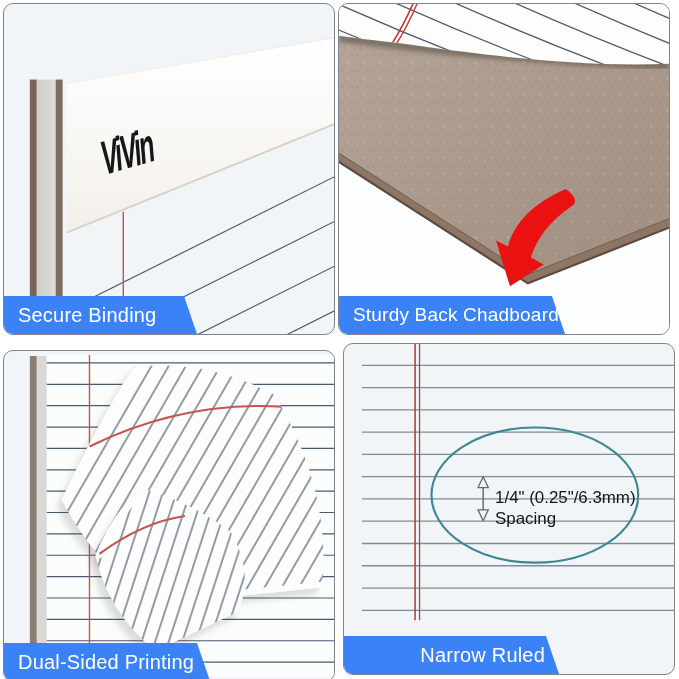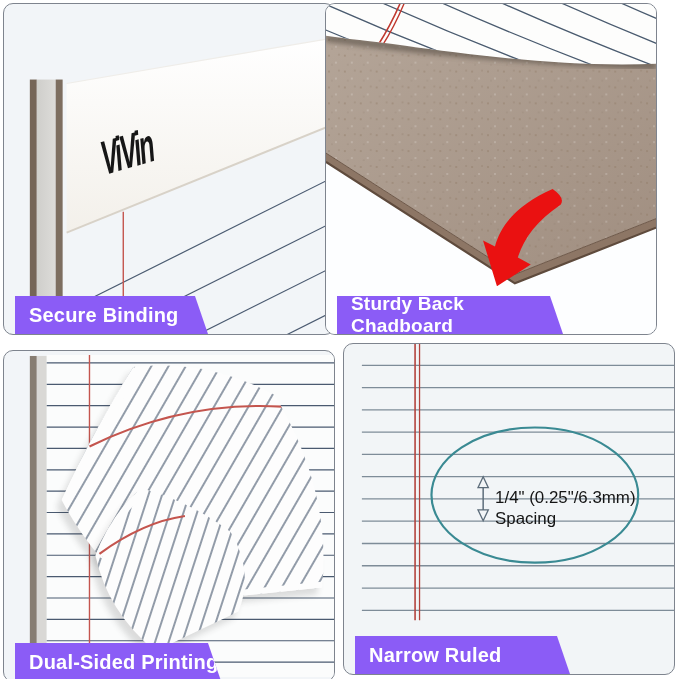--- a/index.html
+++ b/index.html
@@ -1,32 +1,32 @@
 <!DOCTYPE html>
 <html><head>
 <meta charset="utf-8">
 <style>
   html,body{margin:0;padding:0;background:#ffffff;}
   body{width:679px;height:679px;font-family:"Liberation Sans",sans-serif;}
   .board{position:relative;width:679px;height:679px;background:#ffffff;}
   .panel{position:absolute;width:332px;height:332px;border:1px solid #7e848e;
          border-radius:10px;overflow:hidden;background:#f2f5f8;box-sizing:border-box;}
   #p1{left:3px;top:3px}
-  #p2{left:325px;top:3px;background:#f6f9fb}
+  #p2{left:338px;top:3px;background:#f6f9fb}
   #p3{left:3px;top:350px}
   #p4{left:343px;top:343px;background:#f2f5f7}
   .art{position:absolute;left:0;top:0;width:100%;height:100%;display:block;}
-  .banner{position:absolute;left:0;bottom:0;height:38px;background:#8b5cf6;color:#ffffff;
-          font-weight:700;font-size:20px;display:flex;align-items:center;
+  .banner{position:absolute;left:0;bottom:0;height:38px;background:#3b82f6;color:#ffffff;
+          font-weight:400;font-size:20px;display:flex;align-items:center;
           padding-left:14px;box-sizing:border-box;letter-spacing:.2px;
-          clip-path:polygon(0 0, calc(100% - 13px) 0, 100% 100%, 0 100%);margin-left:11px;}
+          clip-path:polygon(0 0, calc(100% - 13px) 0, 100% 100%, 0 100%);}
   #p1 .banner{width:193px}
   #p2 .banner{width:226px;font-size:19px}
   #p3 .banner{width:206px}
-  #p4 .banner{width:215px;justify-content:flex-start;padding-left:14px;padding-right:14px}
+  #p4 .banner{width:215px;justify-content:flex-end;padding-left:14px;padding-right:14px}
 </style>
 </head>
 <body>
 
 <div class="board">
 
   <div class="panel" id="p1">
     <svg class="art" viewBox="0 0 332 332">
       <defs>
         <linearGradient id="q1barGrad" x1="0" y1="0" x2="0" y2="1">

